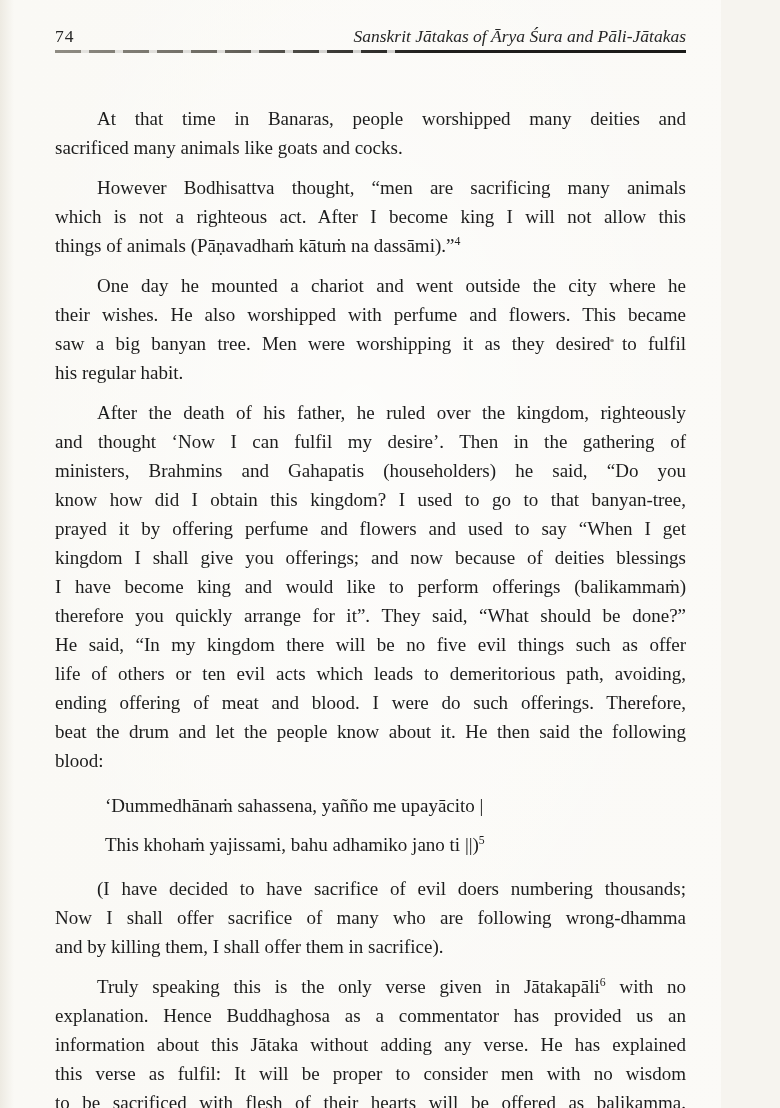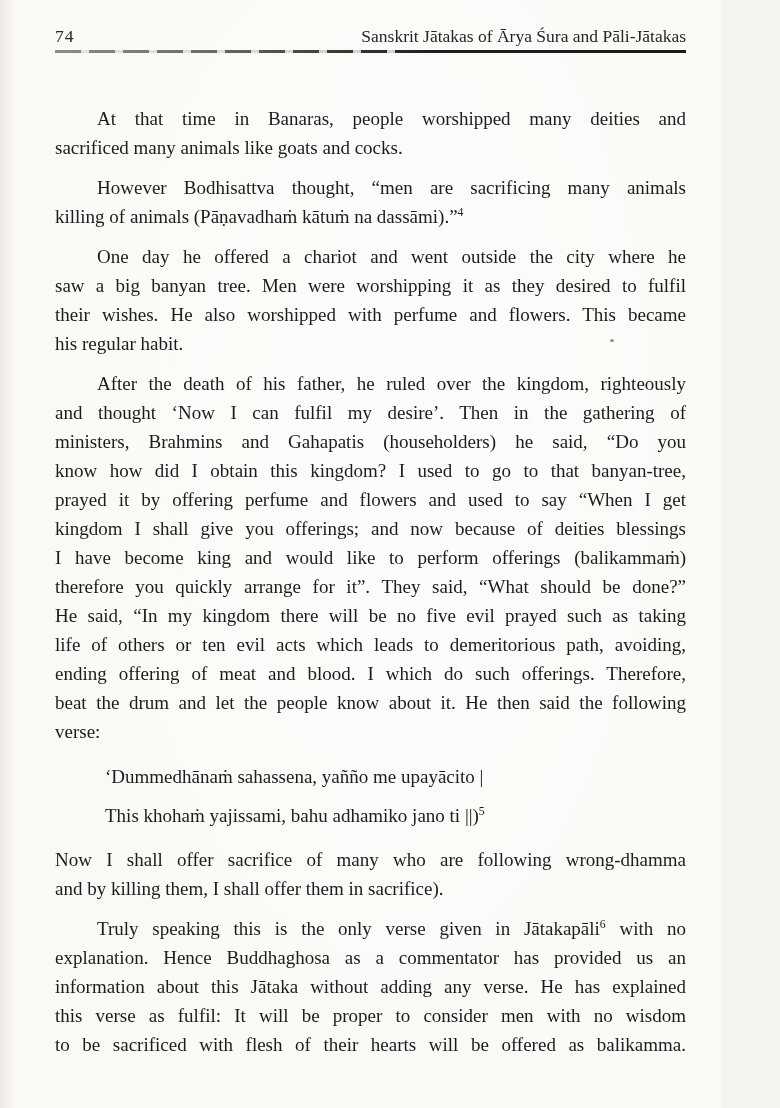--- a/index.html
+++ b/index.html
@@ -19,21 +19,21 @@
     color: #1c1c1c;
     box-sizing: border-box;
   }
   .margins { padding: 26px 35px 0 55px; }
   
   .runhead {
     display: flex; justify-content: space-between; align-items: baseline;
     font-size: 17.5px; color: #262626;
   }
   .runhead .pgnum { font-style: normal; letter-spacing: 1px; }
-  .runhead .title { }
+  .runhead .title { font-style: italic; }
   .rule {
     margin-top: 3px; height: 4px; position: relative;
   }
   .rule .r1 {
     position: absolute; left: 0; right: 0; top: 0; height: 3px;
     background: linear-gradient(to right, #8f8c83 0%, #6d6a62 25%, #3a3935 45%, #201f1d 60%, #1a1a18 100%);
   }
   .rule .r2 { 
     position: absolute; left: 0; width: 55%; top: 0; height: 3px;
     background: repeating-linear-gradient(to right, rgba(251,250,247,0) 0 26px, rgba(251,250,247,0.8) 26px 34px);
@@ -71,48 +71,50 @@
       <div class="r2"></div>
     </div>
 
     <div class="bodytext">
         <div class="paragraph">
           <div class="line jl fl"><span>At that time in Banaras, people worshipped many deities and</span></div>
           <div class="line"><span>sacrificed many animals like goats and cocks.</span></div>
         </div>
         <div class="paragraph">
           <div class="line jl fl"><span>However Bodhisattva thought, “men are sacrificing many animals</span></div>
-          <div class="line"><span>killing of animals (Pāṇavadhaṁ kātuṁ na dassāmi).”</span><sup>4</sup></div>
+          <div class="line jl"><span>which is not a righteous act. After I become king I will not allow this</span></div>
+          <div class="line"><span>things of animals (Pāṇavadhaṁ kātuṁ na dassāmi).”</span><sup>4</sup></div>
         </div>
         <div class="paragraph">
-          <div class="line jl fl"><span>One day he offered a chariot and went outside the city where he</span></div>
+          <div class="line jl fl"><span>One day he mounted a chariot and went outside the city where he</span></div>
+          <div class="line jl"><span>their wishes. He also worshipped with perfume and flowers. This became</span></div>
           <div class="line jl"><span>saw a big banyan tree. Men were worshipping it as they desired to fulfil</span></div>
-          <div class="line jl"><span>their wishes. He also worshipped with perfume and flowers. This became</span></div>
           <div class="line"><span>his regular habit.</span></div>
         </div>
         <div class="paragraph">
           <div class="line jl fl"><span>After the death of his father, he ruled over the kingdom, righteously</span></div>
           <div class="line jl"><span>and thought ‘Now I can fulfil my desire’. Then in the gathering of</span></div>
           <div class="line jl"><span>ministers, Brahmins and Gahapatis (householders) he said, “Do you</span></div>
           <div class="line jl"><span>know how did I obtain this kingdom? I used to go to that banyan-tree,</span></div>
           <div class="line jl"><span>prayed it by offering perfume and flowers and used to say “When I get</span></div>
           <div class="line jl"><span>kingdom I shall give you offerings; and now because of deities blessings</span></div>
           <div class="line jl"><span>I have become king and would like to perform offerings (balikammaṁ)</span></div>
           <div class="line jl"><span>therefore you quickly arrange for it”. They said, “What should be done?”</span></div>
-          <div class="line jl"><span>He said, “In my kingdom there will be no five evil prayed such as taking</span></div>
+          <div class="line jl"><span>He said, “In my kingdom there will be no five evil things such as offer</span></div>
           <div class="line jl"><span>life of others or ten evil acts which leads to demeritorious path, avoiding,</span></div>
-          <div class="line jl"><span>ending offering of meat and blood. I which do such offerings. Therefore,</span></div>
+          <div class="line jl"><span>ending offering of meat and blood. I were do such offerings. Therefore,</span></div>
           <div class="line jl"><span>beat the drum and let the people know about it. He then said the following</span></div>
-          <div class="line"><span>verse:</span></div>
+          <div class="line"><span>blood:</span></div>
         </div>
         <div class="verse-block">
           <div class="line"><span>‘Dummedhānaṁ sahassena, yañño me upayācito |</span></div>
           <div class="line"><span>This khohaṁ yajissami, bahu adhamiko jano ti ||)</span><sup>5</sup></div>
         </div>
         <div class="paragraph">
+          <div class="line jl fl"><span>(I have decided to have sacrifice  of evil doers numbering thousands;</span></div>
           <div class="line jl"><span>Now I shall offer sacrifice of many who are following wrong-dhamma</span></div>
           <div class="line"><span>and by killing them, I shall offer them in sacrifice).</span></div>
         </div>
         <div class="paragraph">
           <div class="line jl fl"><span>Truly speaking this is the only verse given in Jātakapāli</span><sup>6</sup><span> with no</span></div>
           <div class="line jl"><span>explanation. Hence Buddhaghosa as a commentator has provided us an</span></div>
           <div class="line jl"><span>information about this Jātaka without adding any verse. He has explained</span></div>
           <div class="line jl"><span>this verse as fulfil: It will be proper to consider men with no wisdom</span></div>
           <div class="line jl"><span>to be sacrificed with flesh of their hearts will be offered as balikamma.</span></div>
         </div>

